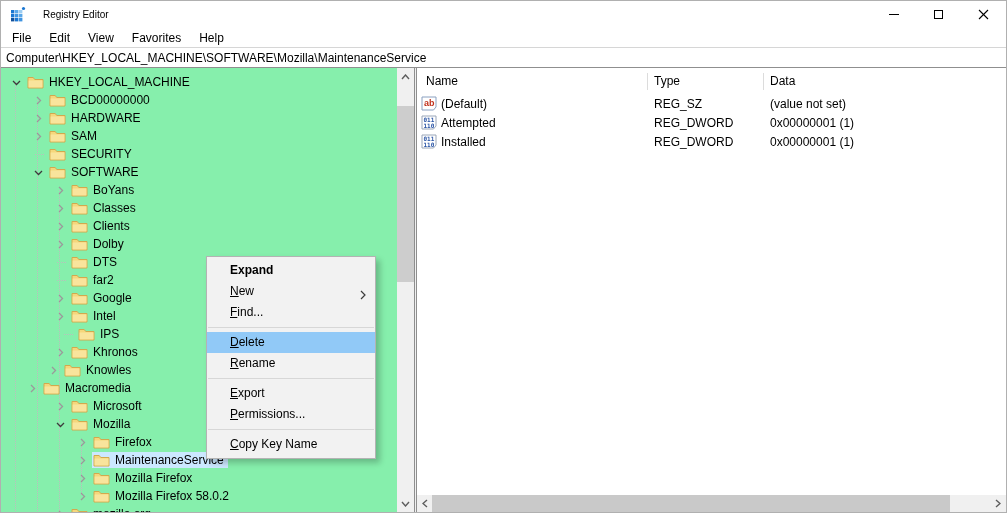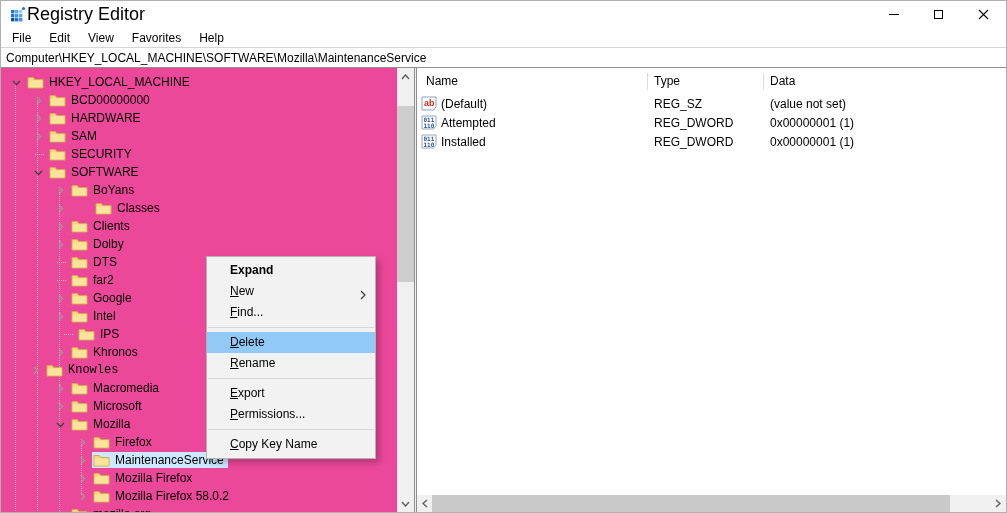--- a/index.html
+++ b/index.html
@@ -6,37 +6,37 @@
   html,body { background:#e8e8e8; }
   body { font-family:"Liberation Sans","DejaVu Sans",sans-serif; }
   .window{
     position:relative; width:1007px; height:513px; background:#fff;
     border:1px solid #b0b0b0; overflow:hidden; font-size:12px; color:#000;
   }
   
   .titlebar{ position:absolute; top:0; left:0; right:0; height:27px;
     display:flex; align-items:center; background:#fff; }
   .app-icon{ margin-left:9px; width:17px; height:17px; flex:0 0 auto; }
-  .title-text{ margin-left:0; font-size:18px; }
+  .title-text{ margin-left:16px; font-size:10px; }
   .ctl-group{ margin-left:auto; display:flex; height:100%; }
   .ctl{ width:45px; height:27px; display:flex; align-items:center; justify-content:center; }
   .glyph-min{ display:block; width:10px; height:1px; background:#000; }
   .glyph-max{ display:block; width:9px; height:9px; border:1px solid #000; }
   
   .menubar{ position:absolute; top:27px; left:1px; right:0; height:19px;
     display:flex; align-items:center; padding-left:1px; background:#fff; }
   .menu-item{ padding:2px 9px; }
   
   .addressbar{ position:absolute; top:46px; left:0; right:0; height:21px;
     border-top:1px solid #d6d6d6; border-bottom:1px solid #8f8f8f;
     display:flex; align-items:center; padding-left:5px; background:#fff; }
   
   .main{ position:absolute; top:67px; left:0; right:0; bottom:0; background:#fff; }
   .tree-pane{ position:absolute; left:0; top:0; width:396px; height:100%;
-    overflow:hidden; background:#ec4899; }
+    overflow:hidden; background:#86efac; }
   .guide{ position:absolute; width:1px;
     background-image:repeating-linear-gradient(to bottom,#bdbdbd 0 1px,transparent 1px 2px); }
   .g0{ left:14px; top:14px; bottom:0; }
   .g1{ left:36px; top:32px; bottom:0; }
   .g2{ left:58px; top:122px; bottom:0; }
   .g3{ left:80px; top:374px; height:54px; }
   .tree-rows{ position:absolute; top:5px; left:0; right:0; }
   .tree-row{ height:18px; display:flex; align-items:center; white-space:nowrap; }
   .twisty{ width:16px; height:16px; flex:0 0 auto; display:flex;
     align-items:center; justify-content:center; margin-right:2px; }
@@ -225,21 +225,21 @@
               </svg>
             </span>
             <span class="sel-wrap">
               <svg class="folder" viewBox="0 0 17 14">
      <path d="M1 2.5 h5.2 l1.6 2 H16 V13 H1 Z" fill="#f5d77c" stroke="#d2a94e" stroke-width="1"></path>
      <path d="M1.6 5.5 H15.4 V12.4 H1.6 Z" fill="#f9e49c" stroke="none"></path>
    </svg>
               <span class="tlabel">BoYans</span>
             </span>
           </div>
-          <div class="tree-row" style="padding-left: 51px; gap: 24px;">
+          <div class="tree-row" style="padding-left: 51px;">
             <span class="twisty">
               <svg width="9" height="9" viewBox="0 0 9 9">
                 <polyline points="3,1 6.5,4.5 3,8" fill="none" stroke="#9a9a9a" stroke-width="1.3"></polyline>
               </svg>
             </span>
             <span class="sel-wrap">
               <svg class="folder" viewBox="0 0 17 14">
      <path d="M1 2.5 h5.2 l1.6 2 H16 V13 H1 Z" fill="#f5d77c" stroke="#d2a94e" stroke-width="1"></path>
      <path d="M1.6 5.5 H15.4 V12.4 H1.6 Z" fill="#f9e49c" stroke="none"></path>
    </svg>
@@ -345,35 +345,35 @@
               </svg>
             </span>
             <span class="sel-wrap">
               <svg class="folder" viewBox="0 0 17 14">
      <path d="M1 2.5 h5.2 l1.6 2 H16 V13 H1 Z" fill="#f5d77c" stroke="#d2a94e" stroke-width="1"></path>
      <path d="M1.6 5.5 H15.4 V12.4 H1.6 Z" fill="#f9e49c" stroke="none"></path>
    </svg>
               <span class="tlabel">Khronos</span>
             </span>
           </div>
-          <div class="tree-row" style="padding-left: 26px; font-family: Liberation Mono, monospace;">
+          <div class="tree-row" style="padding-left: 44px;">
             <span class="twisty">
               <svg width="9" height="9" viewBox="0 0 9 9">
                 <polyline points="3,1 6.5,4.5 3,8" fill="none" stroke="#9a9a9a" stroke-width="1.3"></polyline>
               </svg>
             </span>
             <span class="sel-wrap">
               <svg class="folder" viewBox="0 0 17 14">
      <path d="M1 2.5 h5.2 l1.6 2 H16 V13 H1 Z" fill="#f5d77c" stroke="#d2a94e" stroke-width="1"></path>
      <path d="M1.6 5.5 H15.4 V12.4 H1.6 Z" fill="#f9e49c" stroke="none"></path>
    </svg>
               <span class="tlabel">Knowles</span>
             </span>
           </div>
-          <div class="tree-row" style="padding-left: 51px;">
+          <div class="tree-row" style="padding-left: 23px;">
             <span class="twisty">
               <svg width="9" height="9" viewBox="0 0 9 9">
                 <polyline points="3,1 6.5,4.5 3,8" fill="none" stroke="#9a9a9a" stroke-width="1.3"></polyline>
               </svg>
             </span>
             <span class="sel-wrap">
               <svg class="folder" viewBox="0 0 17 14">
      <path d="M1 2.5 h5.2 l1.6 2 H16 V13 H1 Z" fill="#f5d77c" stroke="#d2a94e" stroke-width="1"></path>
      <path d="M1.6 5.5 H15.4 V12.4 H1.6 Z" fill="#f9e49c" stroke="none"></path>
    </svg>

